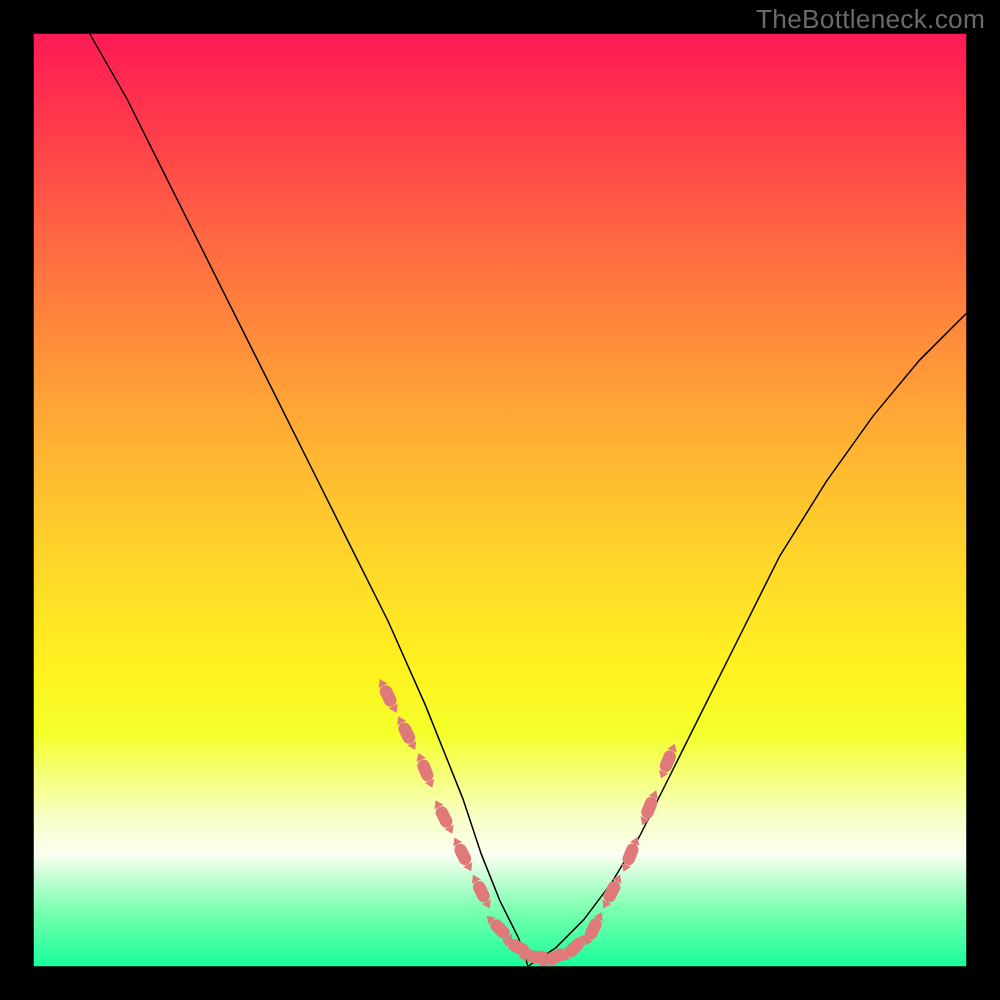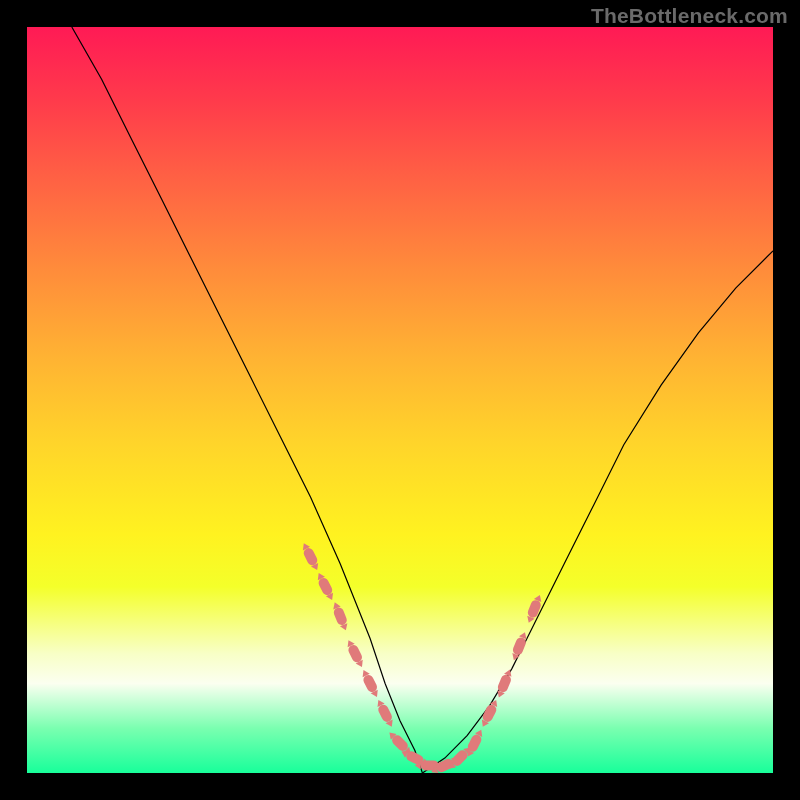--- a/index.html
+++ b/index.html
@@ -4,21 +4,21 @@
 <style>
   * { margin: 0; padding: 0; box-sizing: border-box; }
   html, body { width: 800px; height: 800px; overflow: hidden; }
   body { background: #000; position: relative; font-family: Arial, sans-serif; }
   .watermark {
     position: absolute;
     top: 4px;
     right: 12px;
     color: #6a6a6a;
     font-size: 21px;
-    font-weight: bold;
+    font-weight: normal;
     z-index: 10;
     letter-spacing: 0.2px;
   }
   .plot {
     position: absolute;
     left: 27px;
     top: 27px;
     width: 746px;
     height: 746px;
     background: linear-gradient(to bottom,

